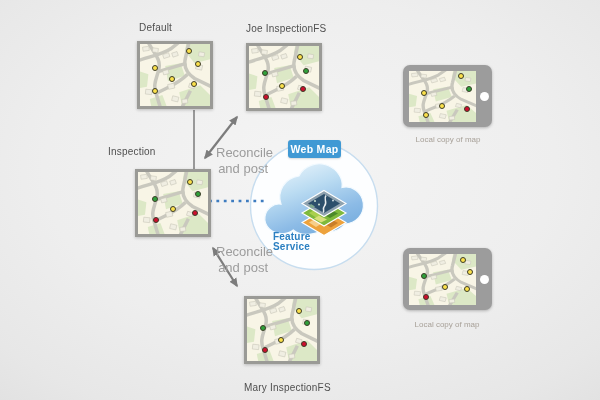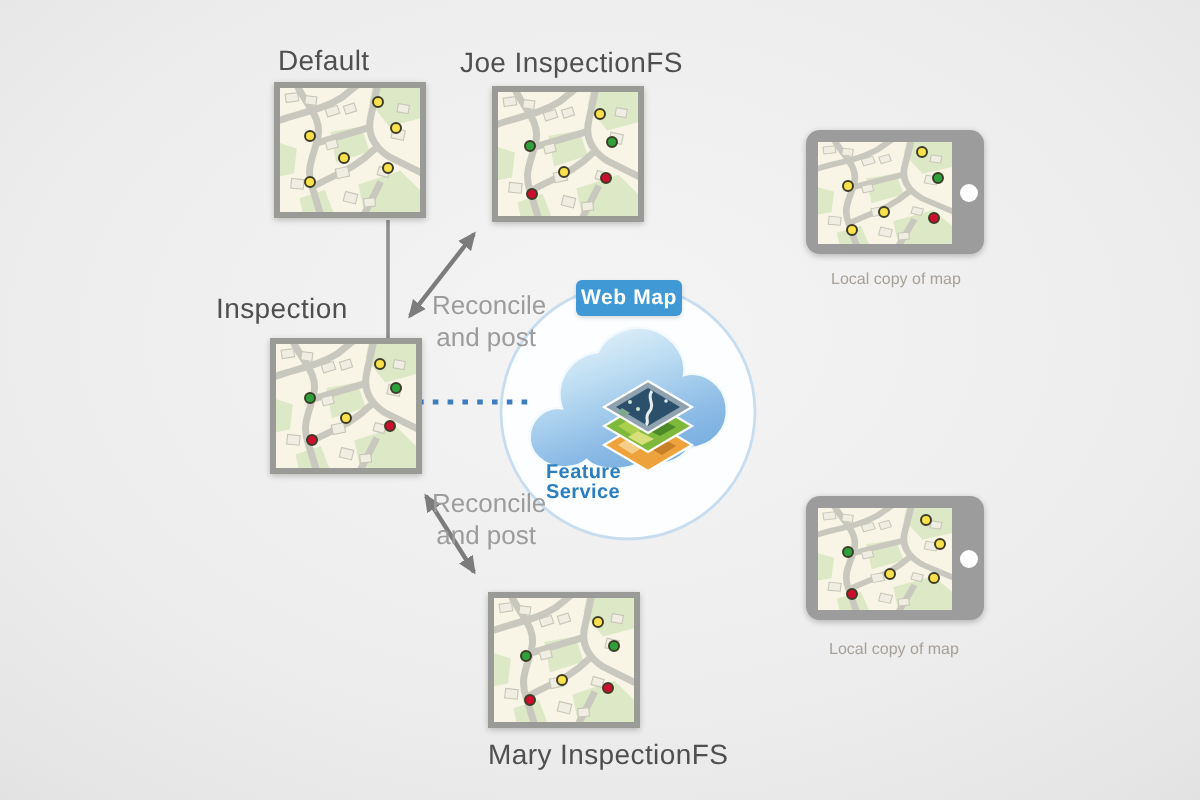--- a/index.html
+++ b/index.html
@@ -1,20 +1,20 @@
 <!DOCTYPE html>
 <html><head>
 <meta charset="utf-8">
 <style>
   html,body{margin:0;padding:0;}
   body{width:600px;height:400px;font-family:"Liberation Sans",sans-serif;overflow:hidden;}
   #canvas{position:relative;width:600px;height:400px;overflow:hidden;
     background:radial-gradient(ellipse 95% 95% at 50% 42%, #f4f4f4 0%, #eeeeee 45%, #e7e7e7 70%, #d9d9d9 100%);}
   .abs{position:absolute;}
-  .branch-label{font-size:14px;color:#4f4f4f;letter-spacing:.2px;white-space:nowrap;}
+  .branch-label{font-size:10px;color:#4f4f4f;letter-spacing:.2px;white-space:nowrap;}
   .device-label{font-size:11.5px;color:#3e3e3e;letter-spacing:.2px;text-align:center;white-space:nowrap;}
   .caption{font-size:8px;color:#a8a199;text-align:center;white-space:nowrap;}
   .reconcile{font-size:13px;line-height:1.25;color:#9c9c9c;text-align:right;}
   .map-thumb{position:absolute;width:70px;height:62px;border:3px solid #9a9a96;background:#f8f5e6;
     overflow:hidden;box-shadow:0 1px 3px rgba(0,0,0,.22);}
   .map-thumb svg, .screen svg{position:absolute;left:0;top:0;width:100%;height:100%;}
   .tablet{position:absolute;width:89px;height:62px;background:#9c9c9c;border-radius:7px;
     box-shadow:0 1px 3px rgba(0,0,0,.25);}
   .screen{position:absolute;left:6px;top:6px;width:67px;height:51px;background:#f8f5e6;overflow:hidden;}
   .home-btn{position:absolute;right:3px;top:26.5px;width:9px;height:9px;border-radius:50%;background:#ffffff;}
@@ -71,23 +71,23 @@
         <path d="M0,1 L9,5 L0,9 Z" fill="#7C7C7C"></path>
       </marker>
     </defs>
     <line x1="194" y1="110" x2="194" y2="169" stroke="#8f8f8f" stroke-width="1.8"></line>
     <line x1="205" y1="158" x2="237" y2="117" stroke="#7C7C7C" stroke-width="2.2" marker-start="url(#arrow)" marker-end="url(#arrow)"></line>
     <line x1="213" y1="248" x2="237" y2="286" stroke="#7C7C7C" stroke-width="2.2" marker-start="url(#arrow)" marker-end="url(#arrow)"></line>
     <line x1="209" y1="201" x2="266" y2="201" stroke="#3E7CC0" stroke-width="2.6" stroke-dasharray="2.8 4.6"></line>
   </svg>
 
   <div class="abs branch-label" style="left:139px;top:22px;">Default</div>
-  <div class="abs branch-label" style="left:230px;top:23px;width:76px;">Joe InspectionFS</div>
+  <div class="abs branch-label" style="left:246px;top:23px;width:76px;">Joe InspectionFS</div>
   <div class="abs branch-label" style="left:108px;top:146px;">Inspection</div>
-  <div class="abs branch-label" style="left:244px;top:369px;width:76px;">Mary InspectionFS</div>
+  <div class="abs branch-label" style="left:244px;top:382px;width:76px;">Mary InspectionFS</div>
 
   <div class="abs reconcile" style="left:216px;top:145px;width:52px;">Reconcile and post</div>
   <div class="abs reconcile" style="left:216px;top:244px;width:52px;">Reconcile and post</div>
 
   <div class="map-thumb" style="left:137px;top:41px;">
 <svg viewBox="0 0 100 90" preserveAspectRatio="none">
   <rect width="100" height="90" fill="#F8F5E6"></rect>
   <g fill="#DCE8C6">
     <polygon points="66,0 100,0 100,22 78,28 64,10"></polygon>
     <polygon points="36,32 58,28 64,46 40,54"></polygon>

